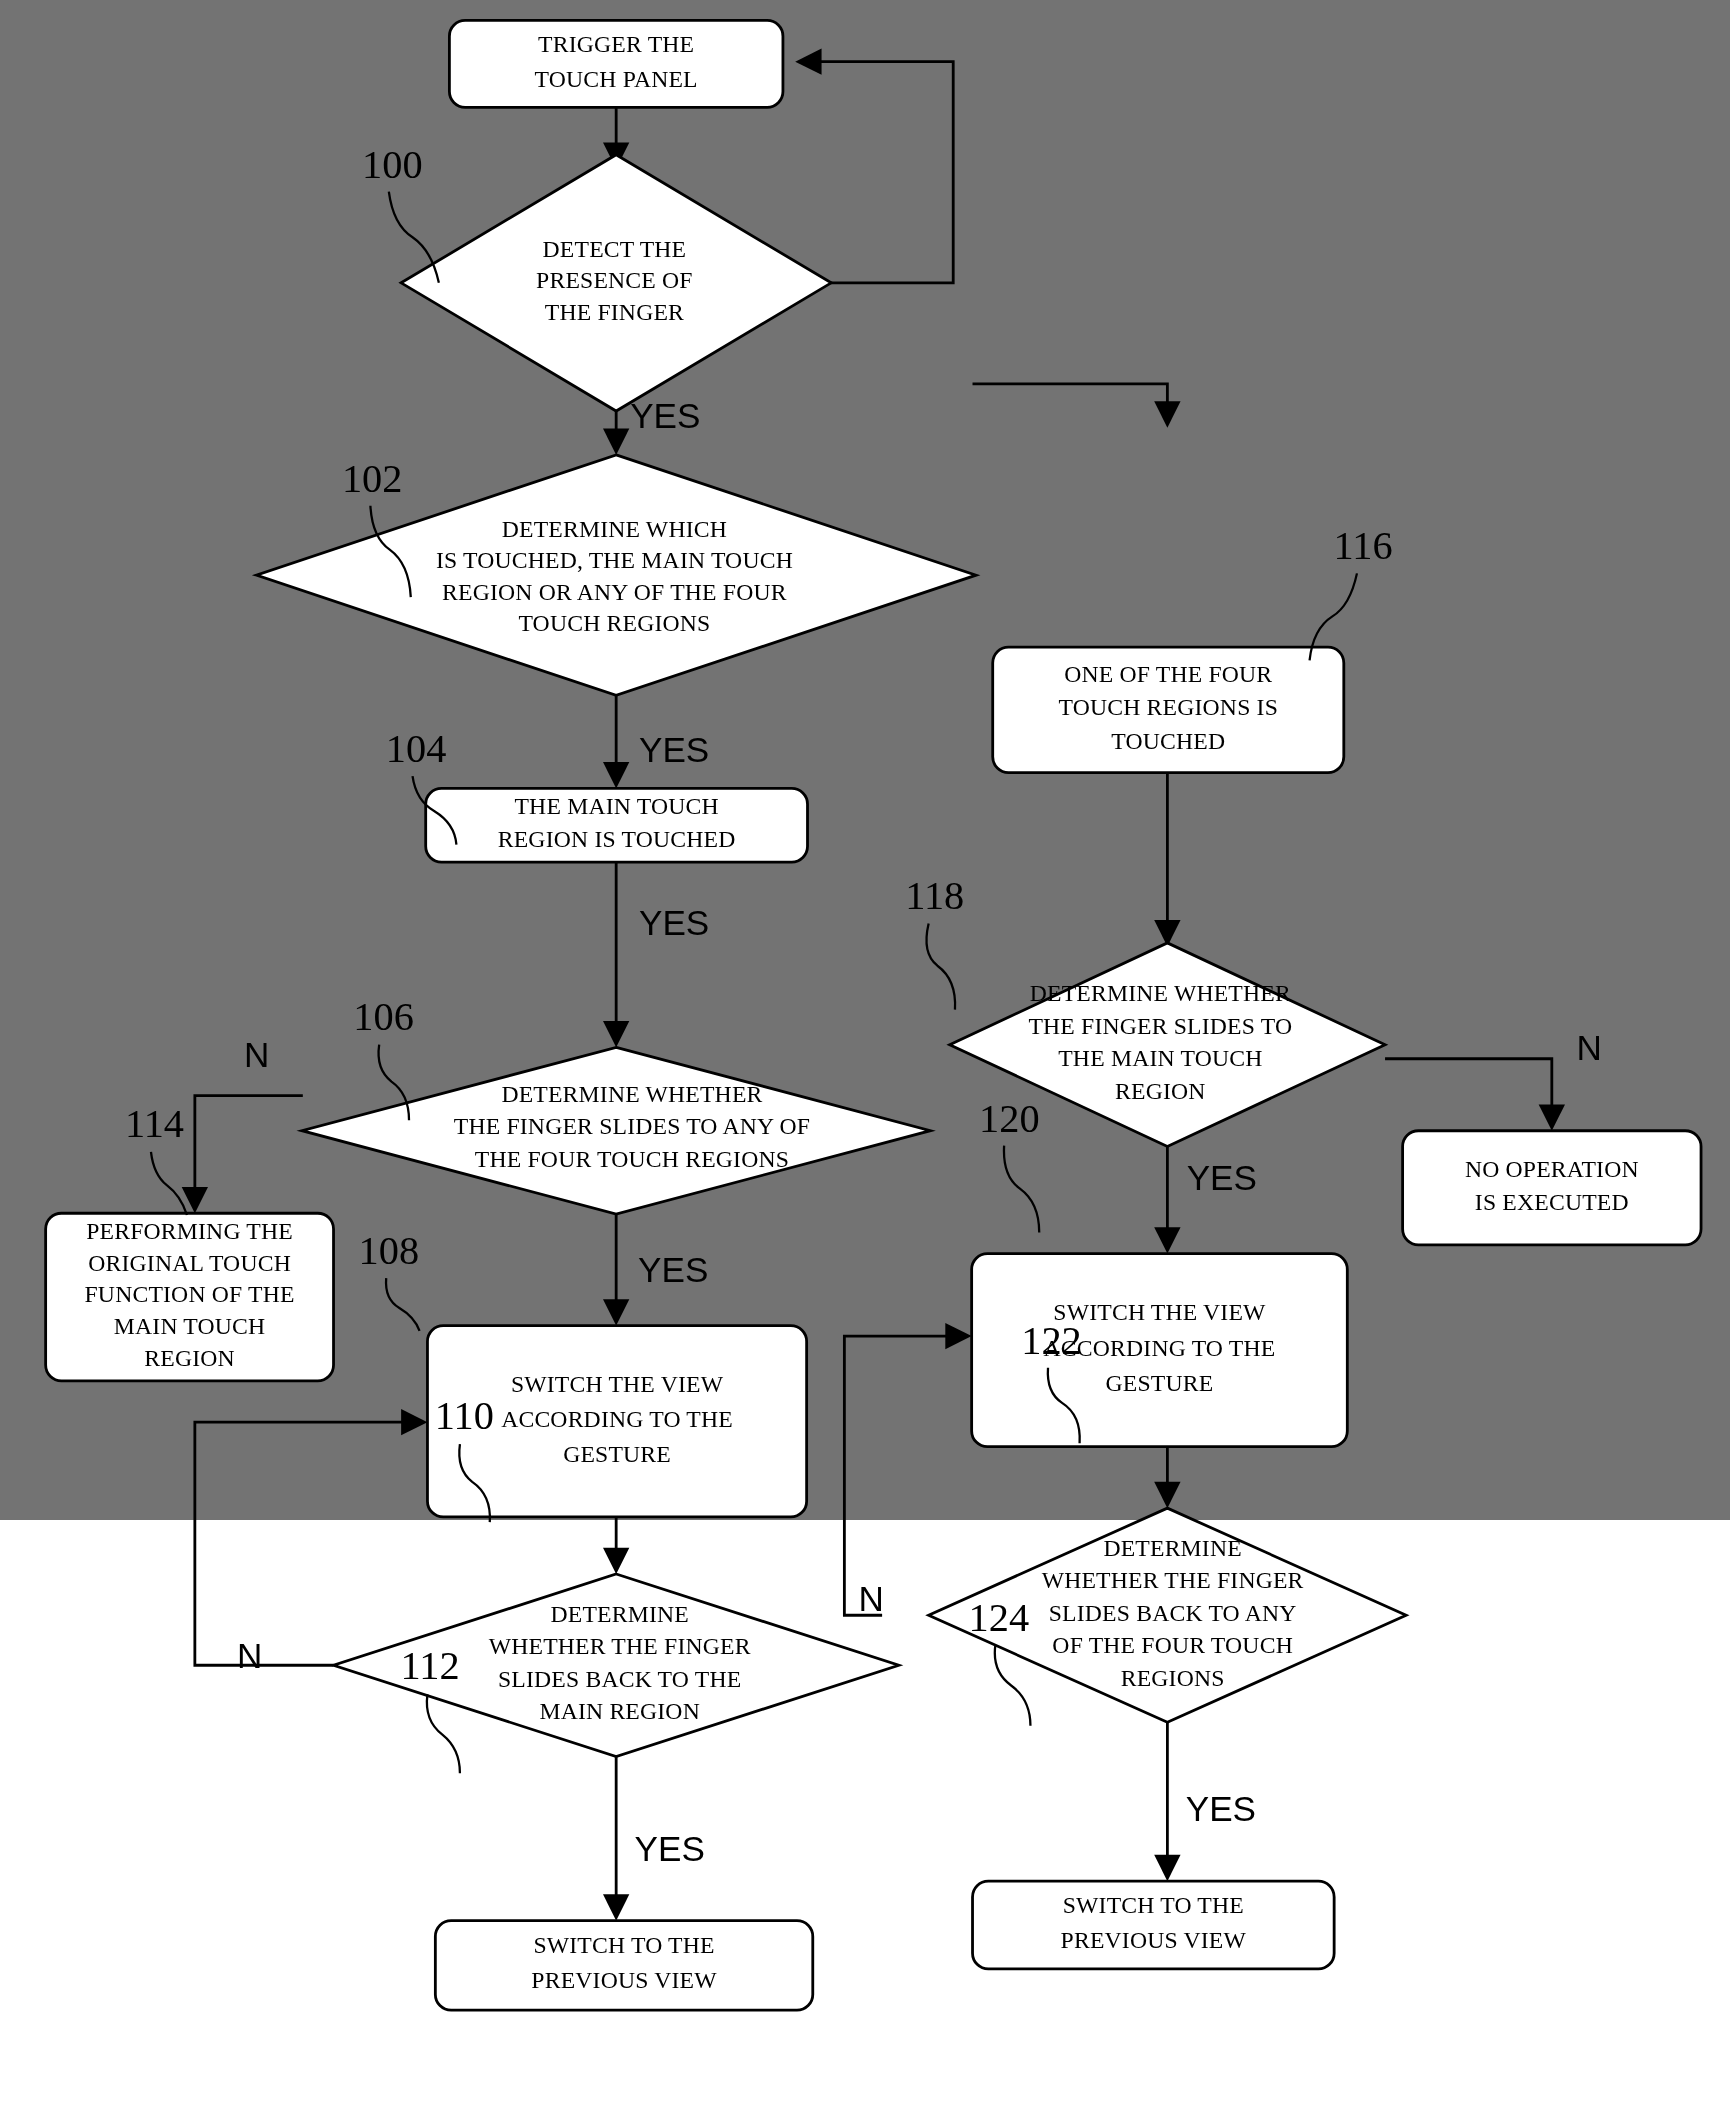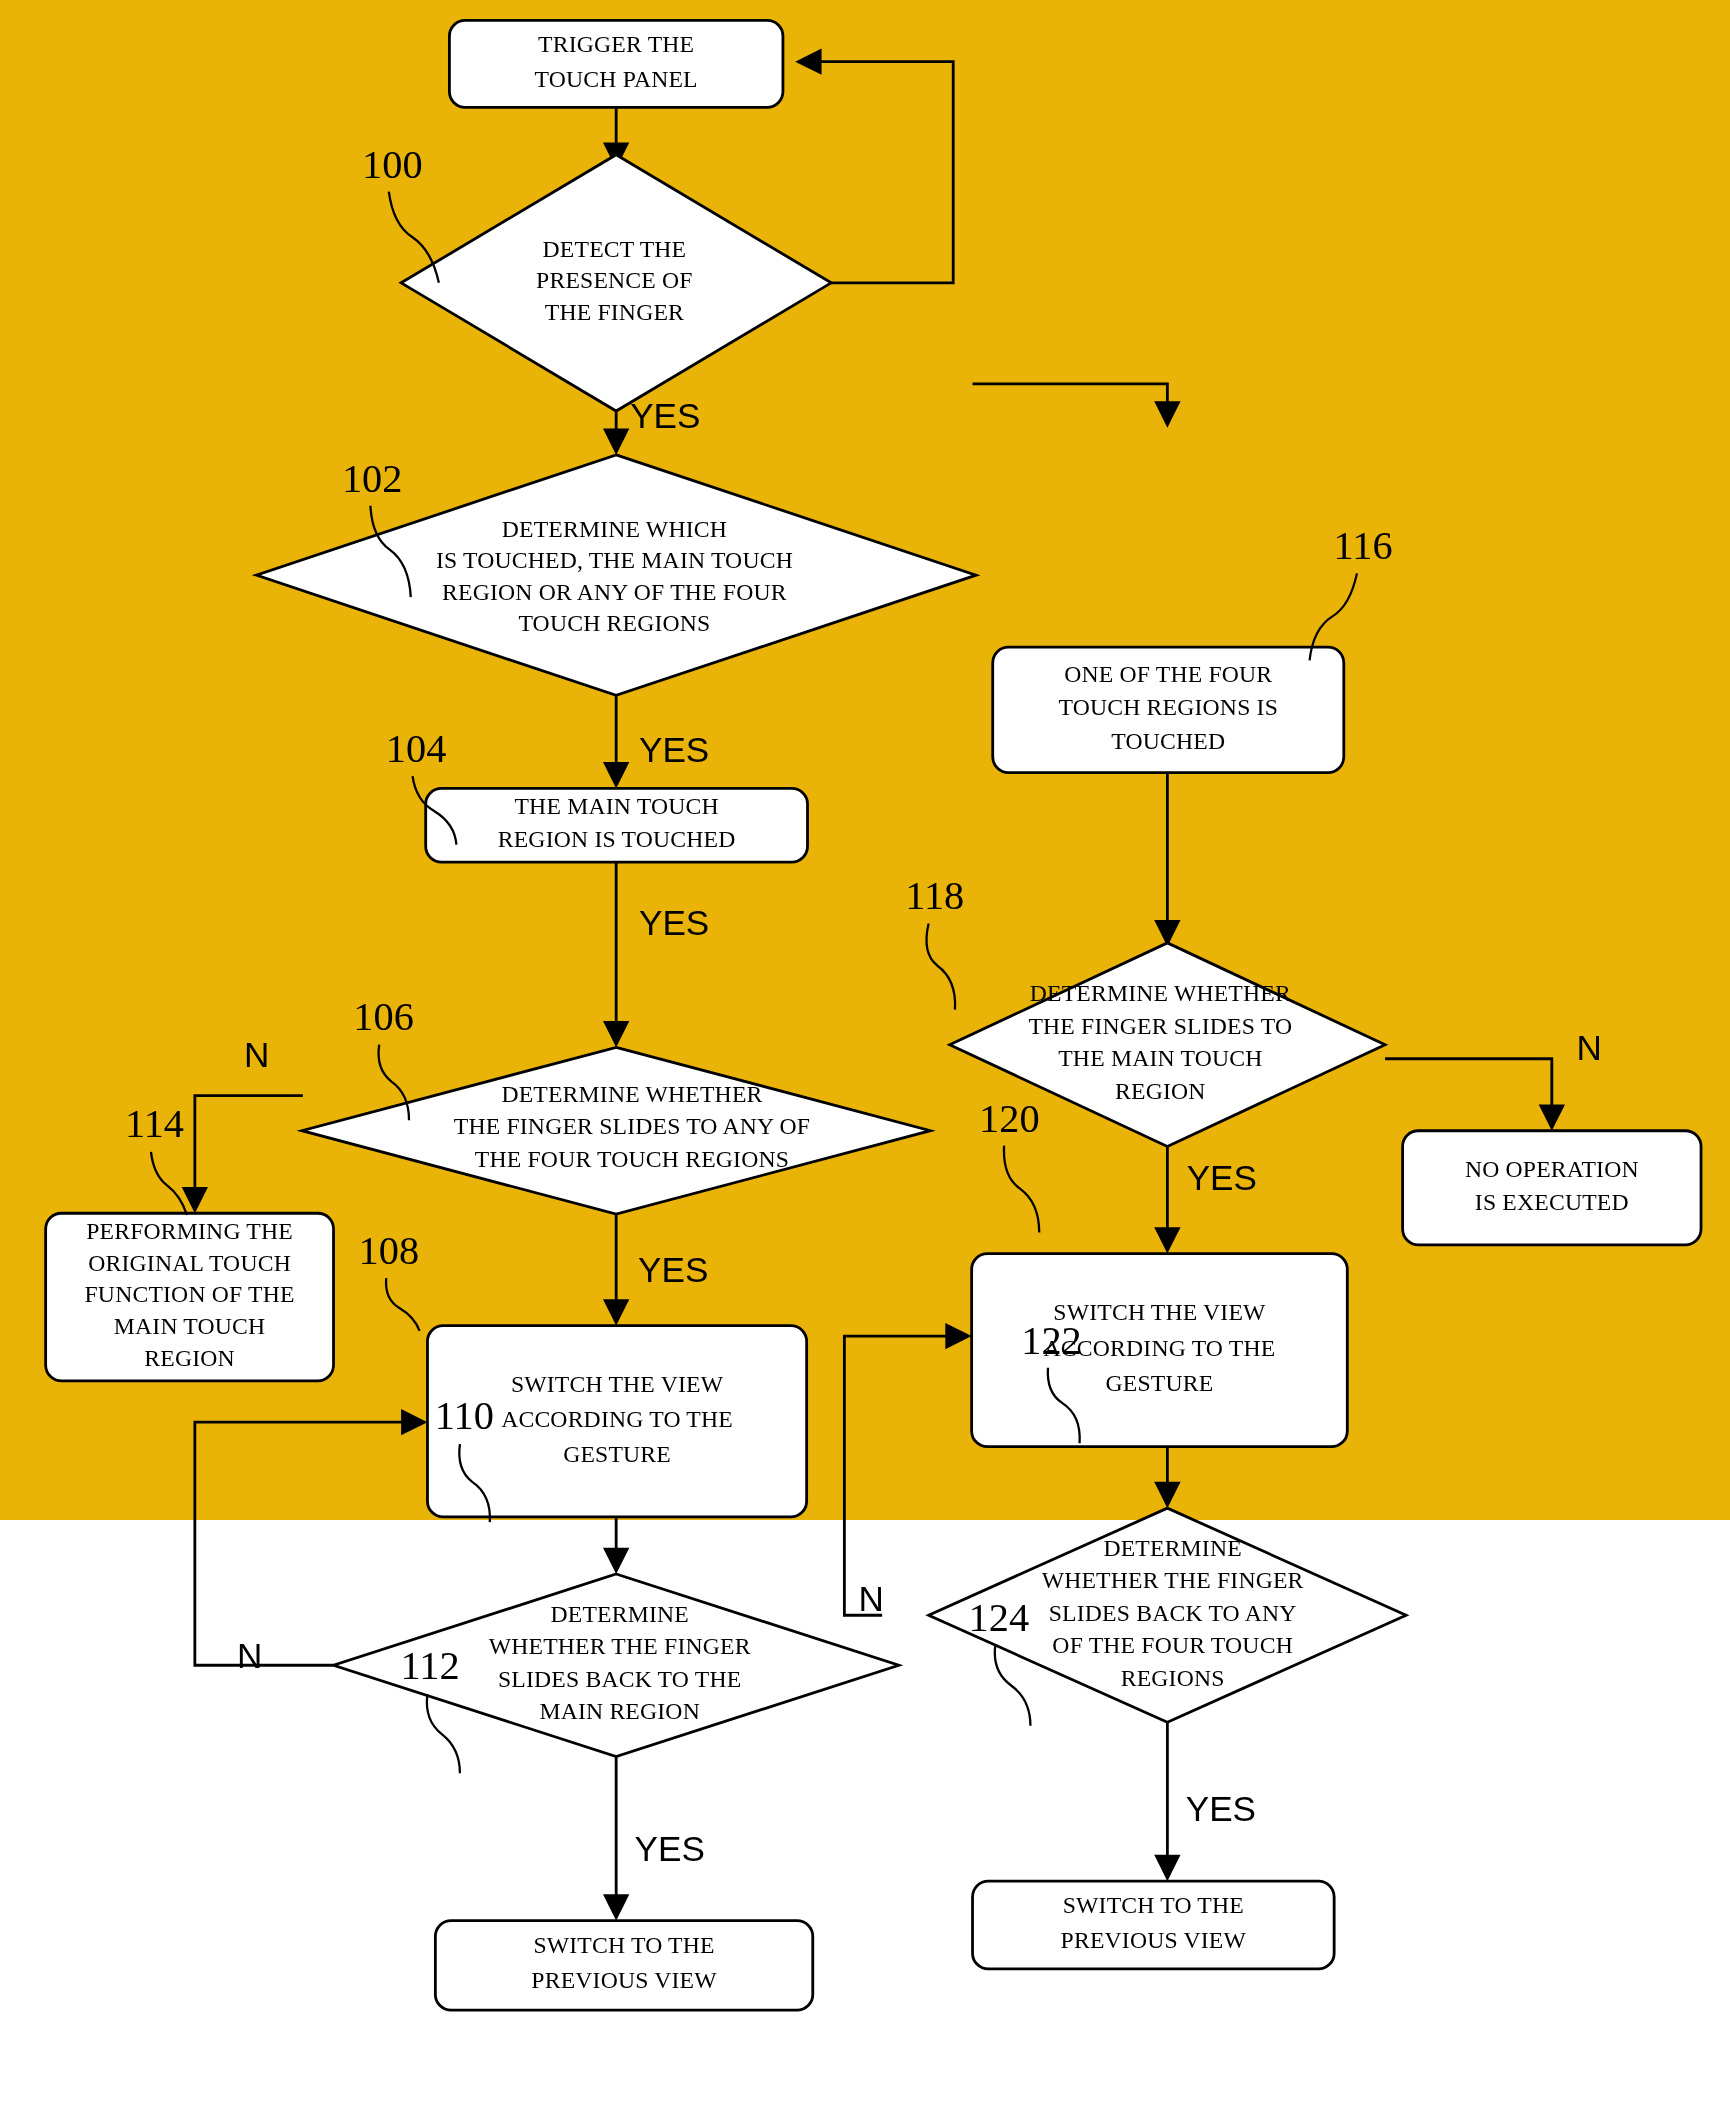--- a/index.html
+++ b/index.html
@@ -11,21 +11,21 @@
   body {
     width: 1730px;
     height: 2114px;
     font-family: "Liberation Serif", serif;
     overflow: hidden;
   }
   #flow-root {
     position: relative;
     width: 1730px;
     height: 1520px;
-    background: #eab308;
+    background: #737373;
   }
   svg#flow-svg {
     position: absolute;
     top: 0;
     left: 0;
     width: 1730px;
     height: 2114px;
     display: block;
   }
   .shape-fill {

